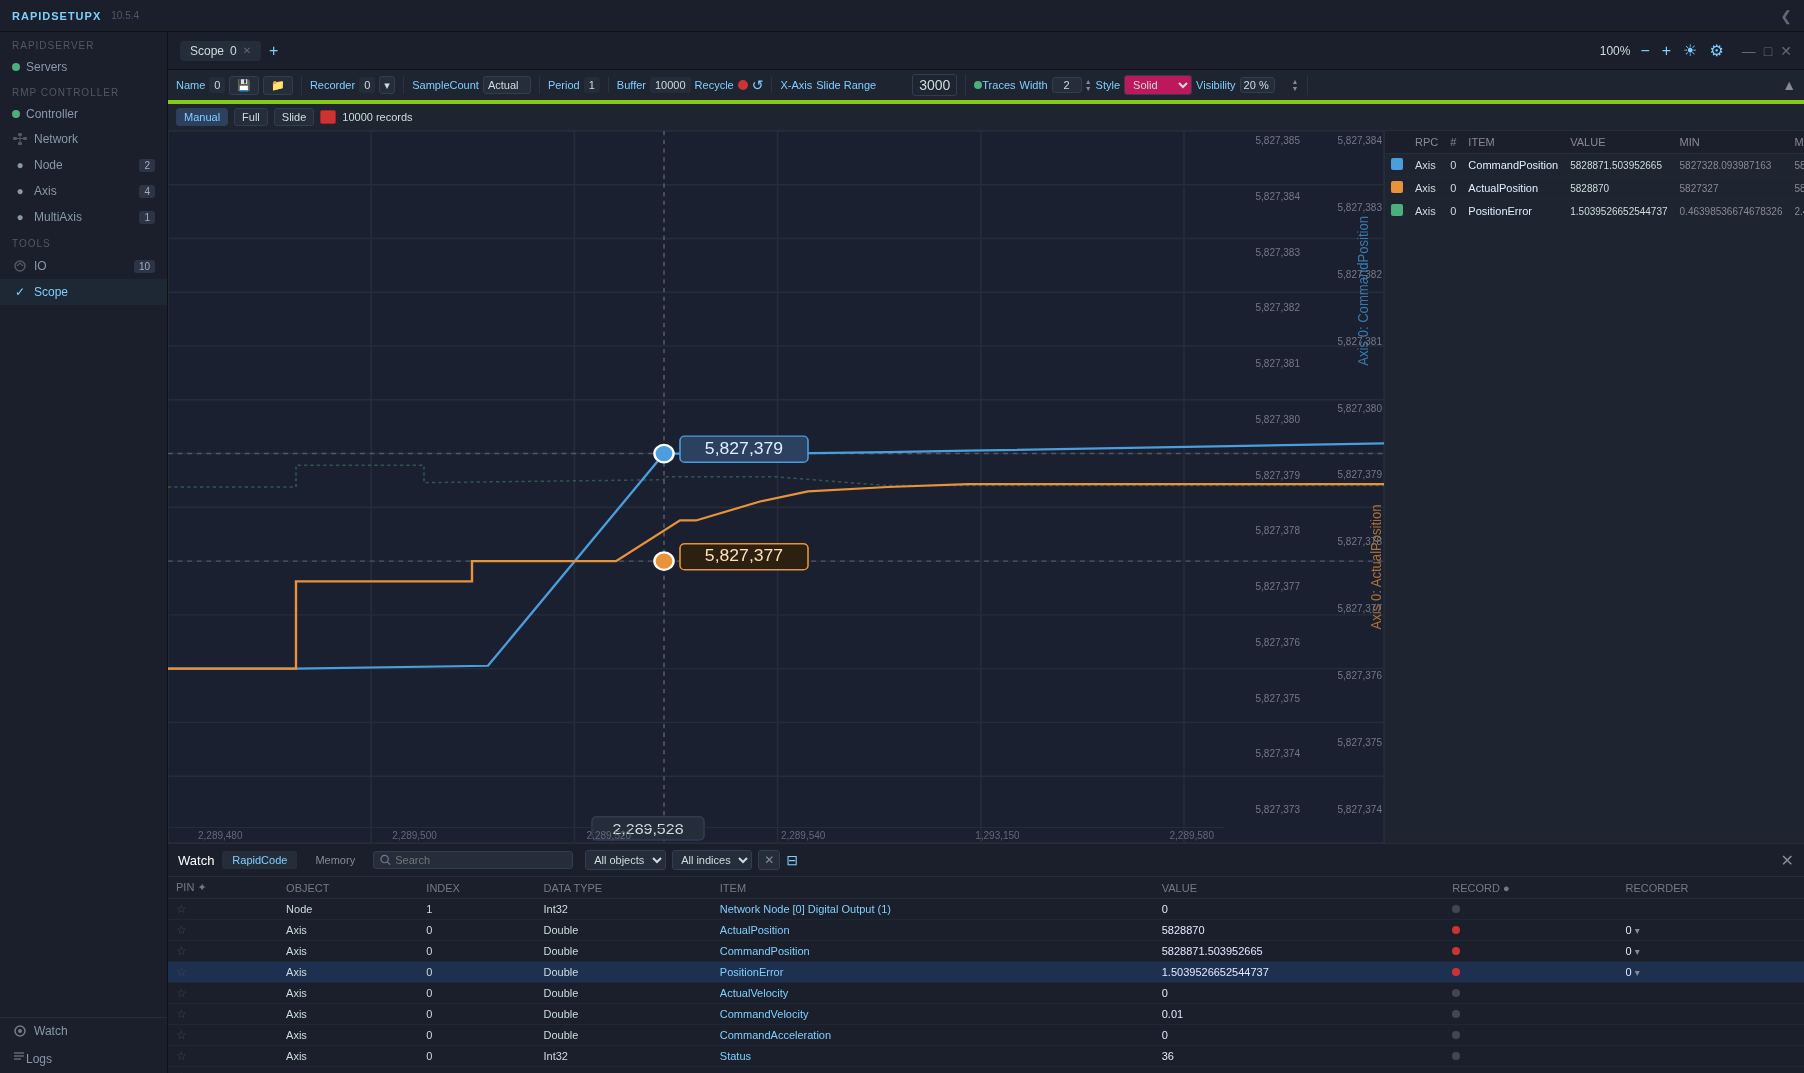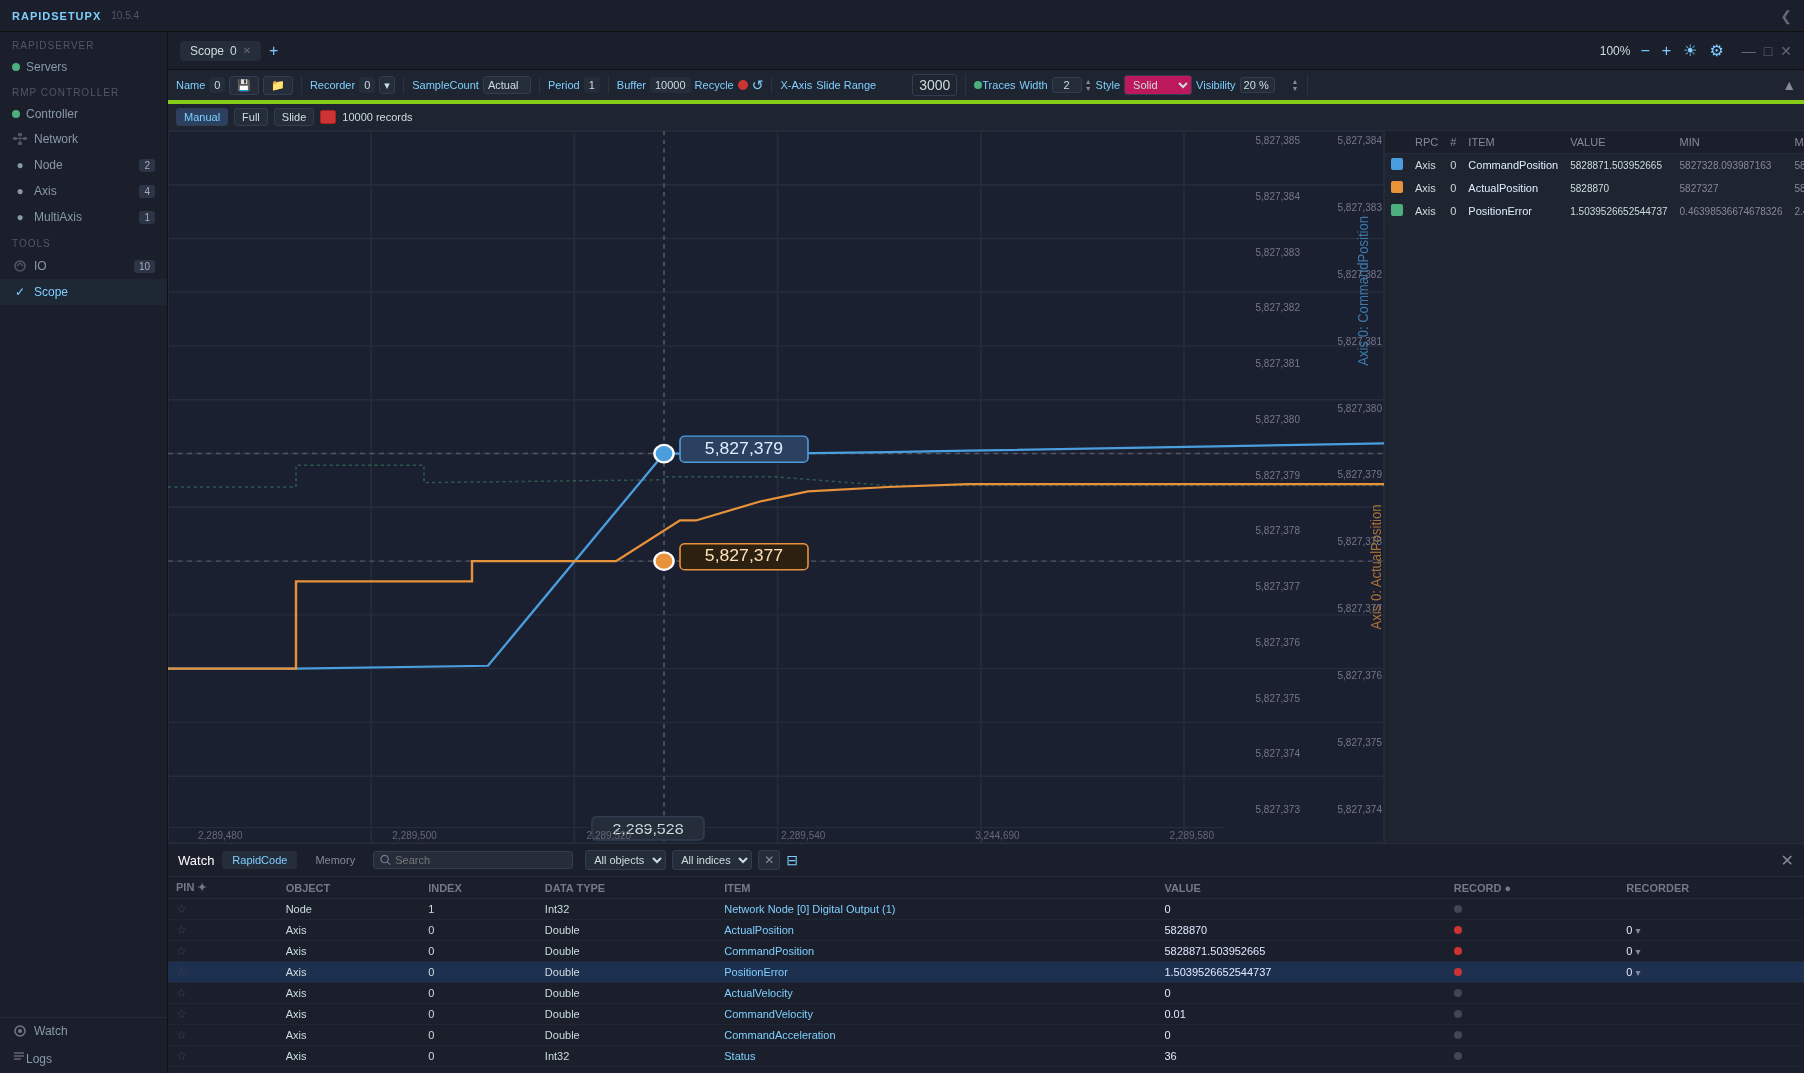--- a/index.html
+++ b/index.html
@@ -87,21 +87,21 @@
     .watch-search input { background: none; border: none; outline: none; color: #cdd; font-size: 11px; width: 100%; }
     .watch-filter { display: flex; align-items: center; gap: 6px; margin-left: 4px; }
     .watch-select { background: #252d3b; border: 1px solid #333d50; border-radius: 3px; color: #cdd; font-size: 11px; padding: 2px 4px; cursor: pointer; }
     .watch-clear { color: #889; cursor: pointer; font-size: 12px; background: #252d3b; border: 1px solid #333d50; border-radius: 3px; padding: 2px 5px; }
     .watch-filter-icon { color: #7ecfff; font-size: 14px; cursor: pointer; }
     .watch-close { margin-left: auto; color: #889; cursor: pointer; font-size: 16px; }
     
     
     .watch-table-wrap { flex: 1; overflow-y: auto; }
     .watch-table { width: 100%; border-collapse: collapse; font-size: 11px; }
-    .watch-table th { background: #1a1f2b; color: #778; font-weight: bold; padding: 4px 8px; text-align: left; border-bottom: 1px solid #252d3a; position: sticky; top: 0; z-index: 1; }
+    .watch-table th { background: #1a1f2b; color: #778; font-weight: normal; padding: 4px 8px; text-align: left; border-bottom: 1px solid #252d3a; position: sticky; top: 0; z-index: 1; }
     .watch-table td { padding: 3px 8px; border-bottom: 1px solid #1e2734; color: #cdd; white-space: nowrap; }
     .watch-table tr.selected td { background: #1e3050; }
     .star-empty { color: #445; font-size: 12px; cursor: pointer; }
     .record-dot { width: 8px; height: 8px; border-radius: 50%; display: inline-block; }
     .rec-red { background: #cc3333; }
     .rec-gray { background: #445; }
     .expand-arrow { color: #889; font-size: 10px; cursor: pointer; }
     .val-num { color: #e0e8ff; }
     .scrollbar-thin::-webkit-scrollbar { width: 6px; }
     .scrollbar-thin::-webkit-scrollbar-track { background: #1a1f2b; }
@@ -397,21 +397,21 @@
           <span>5,827,375</span>
           <span>5,827,374</span>
         </div>
 
         
         <div class="x-axis-labels" style="position:absolute;bottom:0;left:0;right:160px;">
           <span>2,289,480</span>
           <span>2,289,500</span>
           <span>2,289,520</span>
           <span>2,289,540</span>
-          <span>3,244,690</span>
+          <span>1,293,150</span>
           <span>2,289,580</span>
         </div>
       </div>
 
       <div class="traces-panel scrollbar-thin">
         <table class="traces-table">
           <thead>
             <tr>
               <th></th>
               <th>RPC</th>

